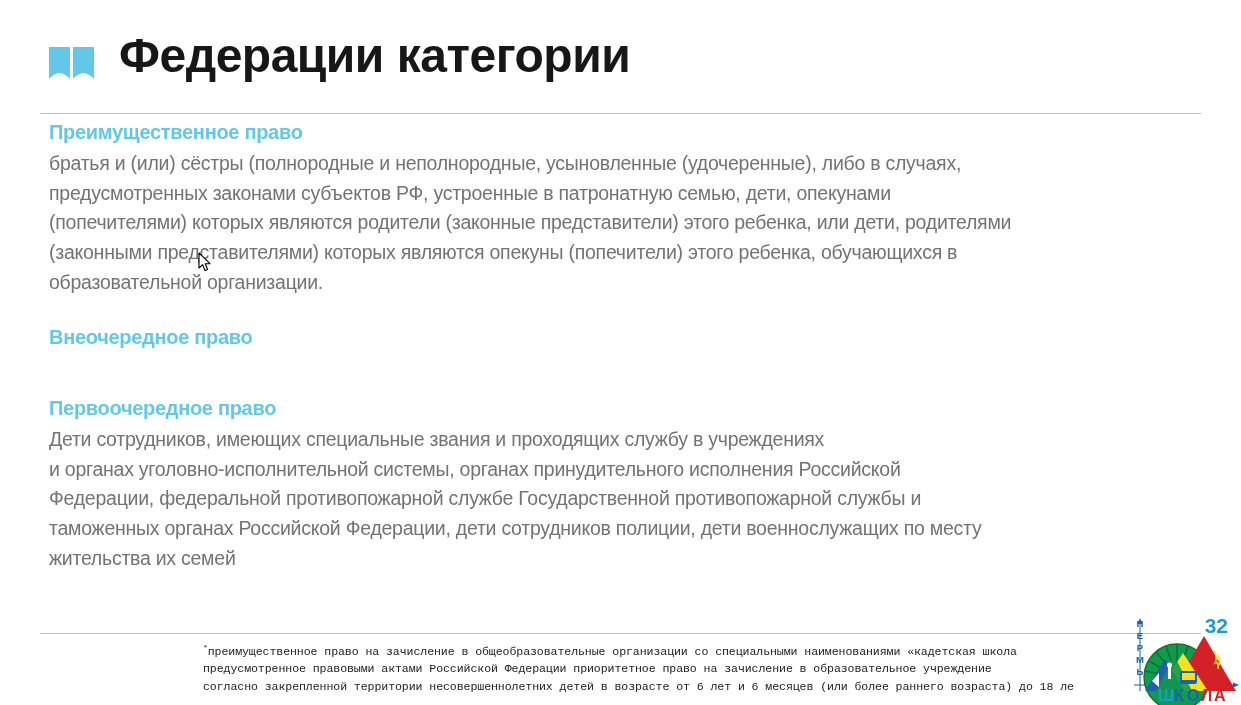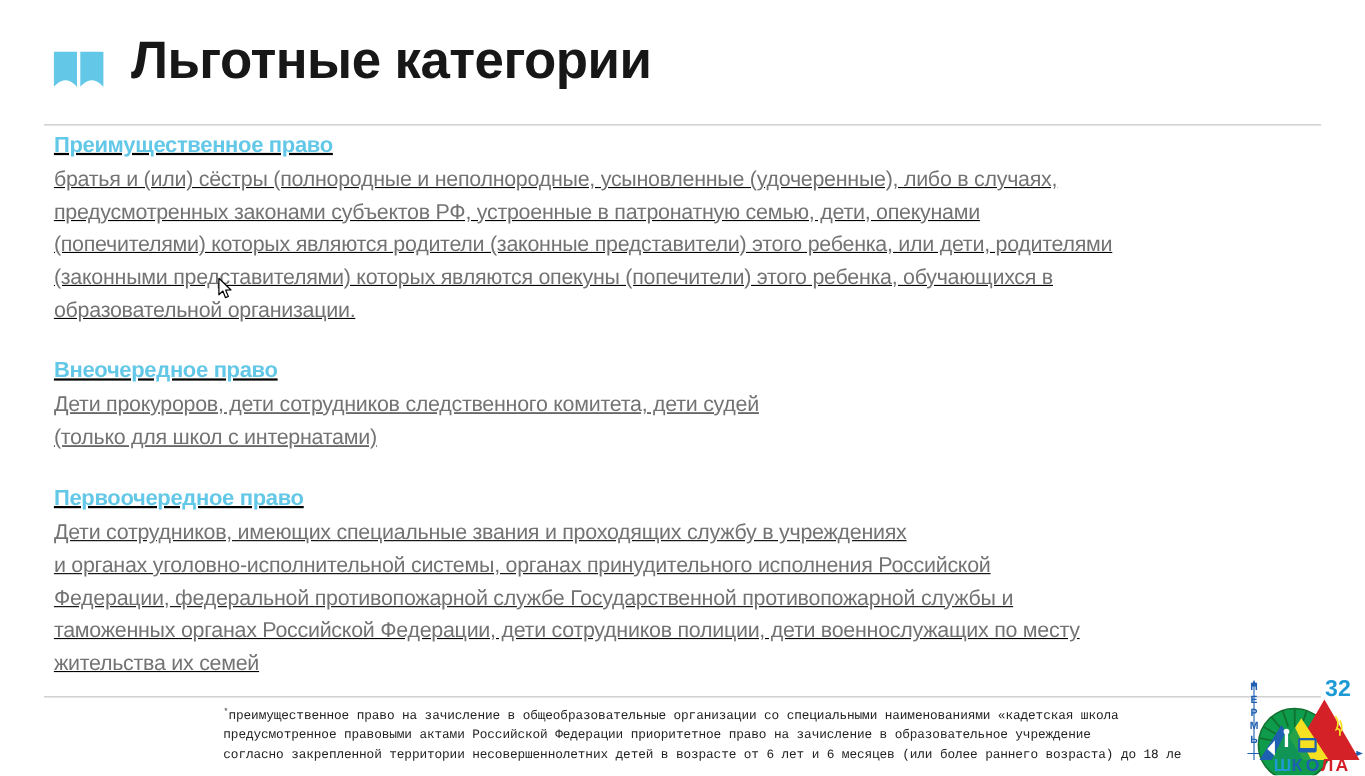--- a/index.html
+++ b/index.html
@@ -53,39 +53,39 @@
   #rule-top { top: 113px; }
   #rule-bottom { top: 633px; }
 
   
   #slide-body {
     position: absolute;
     left: 49px;
     top: 118px;
     width: 1160px;
   }
-  .section { margin-bottom: 20px; text-decoration: underline; }
+  .section { margin-bottom: 20px; }
   .section-heading {
     color: #63c8e8;
     font-size: 20px;
     font-weight: bold;
     line-height: 1.45;
     margin: 0 0 2px 0;
     letter-spacing: -0.3px;
   }
   .section-body {
     color: #737373;
     font-size: 19.5px;
     line-height: 1.52;
     letter-spacing: -0.25px;
     margin: 0;
     white-space: pre-line;
   }
   #section-prim { margin-bottom: 26px; }
-  #section-extra { margin-bottom: 26px; }
+  #section-extra { margin-bottom: 42px; }
   #section-first { margin-bottom: 16px; }
 
   
   #footnote {
     position: absolute;
     left: 203px;
     top: 642px;
     width: 980px;
     color: #222222;
     font-size: 11.6px;
@@ -123,40 +123,38 @@
 
 <div id="slide-header">
 
   <span id="book-icon">
     <svg width="47" height="40" viewBox="0 0 47 40" xmlns="http://www.w3.org/2000/svg">
       <path d="M1 1 H22 V33 C22 33 17 27 11.5 27 C6 27 1 33 1 33 Z" fill="#63c8e8"></path>
       <path d="M25 1 H46 V33 C46 33 41 27 35.5 27 C30 27 25 33 25 33 Z" fill="#63c8e8"></path>
     </svg>
   </span>
 
-  <div id="page-title">Льготные категории</div>
+  <div id="page-title">Федерации категории</div>
 </div>
 
 <div class="rule" id="rule-top"></div>
 
 <div id="slide-body">
 
   <div class="section" id="section-prim">
     <div class="section-heading">Преимущественное право</div>
     <div class="section-body">братья и (или) сёстры (полнородные и неполнородные, усыновленные (удочеренные), либо в случаях,
 предусмотренных законами субъектов РФ, устроенные в патронатную семью, дети, опекунами
 (попечителями) которых являются родители (законные представители) этого ребенка, или дети, родителями
 (законными представителями) которых являются опекуны (попечители) этого ребенка, обучающихся в
 образовательной организации.</div>
   </div>
 
   <div class="section" id="section-extra">
     <div class="section-heading">Внеочередное право</div>
-    <div class="section-body">Дети прокуроров, дети сотрудников следственного комитета, дети судей
-(только для школ с интернатами)</div>
   </div>
 
   <div class="section" id="section-first">
     <div class="section-heading">Первоочередное право</div>
     <div class="section-body">Дети сотрудников, имеющих специальные звания и проходящих службу в учреждениях
 и органах уголовно-исполнительной системы, органах принудительного исполнения Российской
 Федерации, федеральной противопожарной службе Государственной противопожарной службы и
 таможенных органах Российской Федерации, дети сотрудников полиции, дети военнослужащих по месту
 жительства их семей</div>
   </div>

